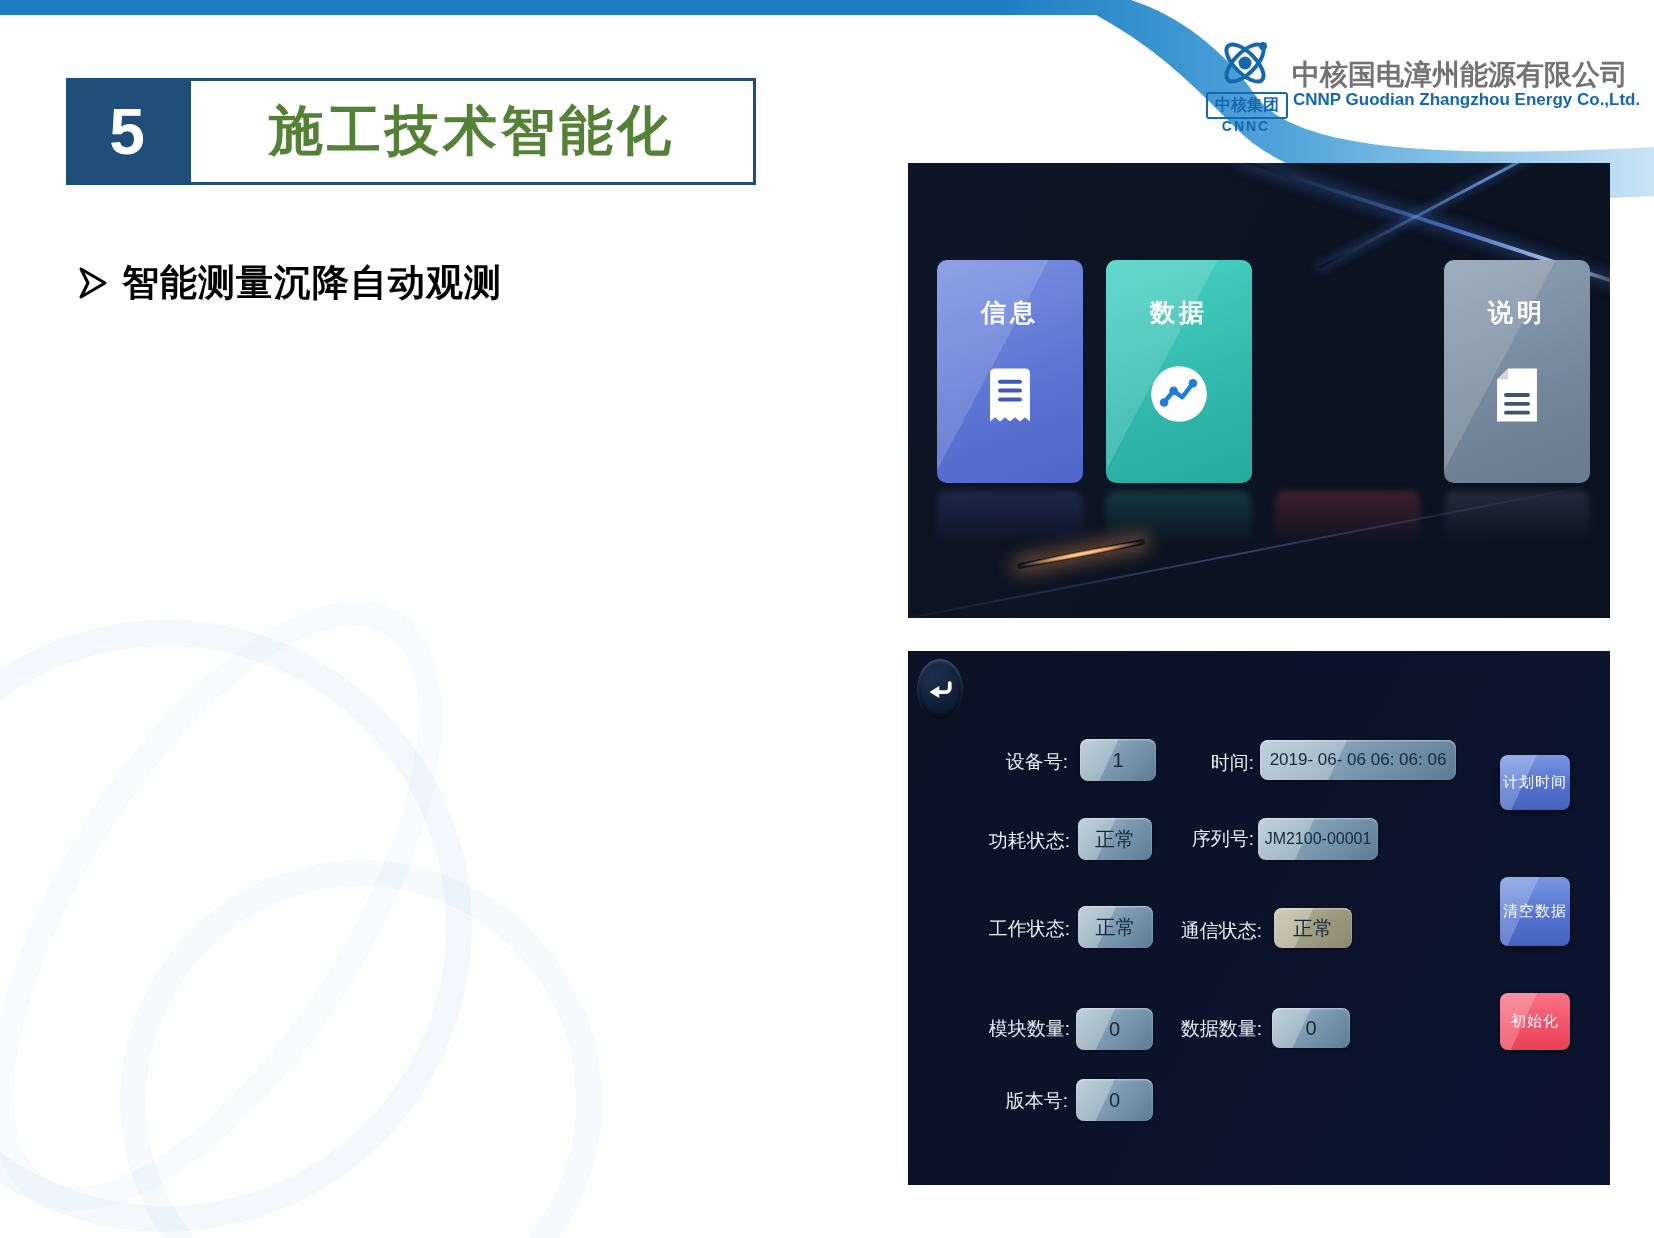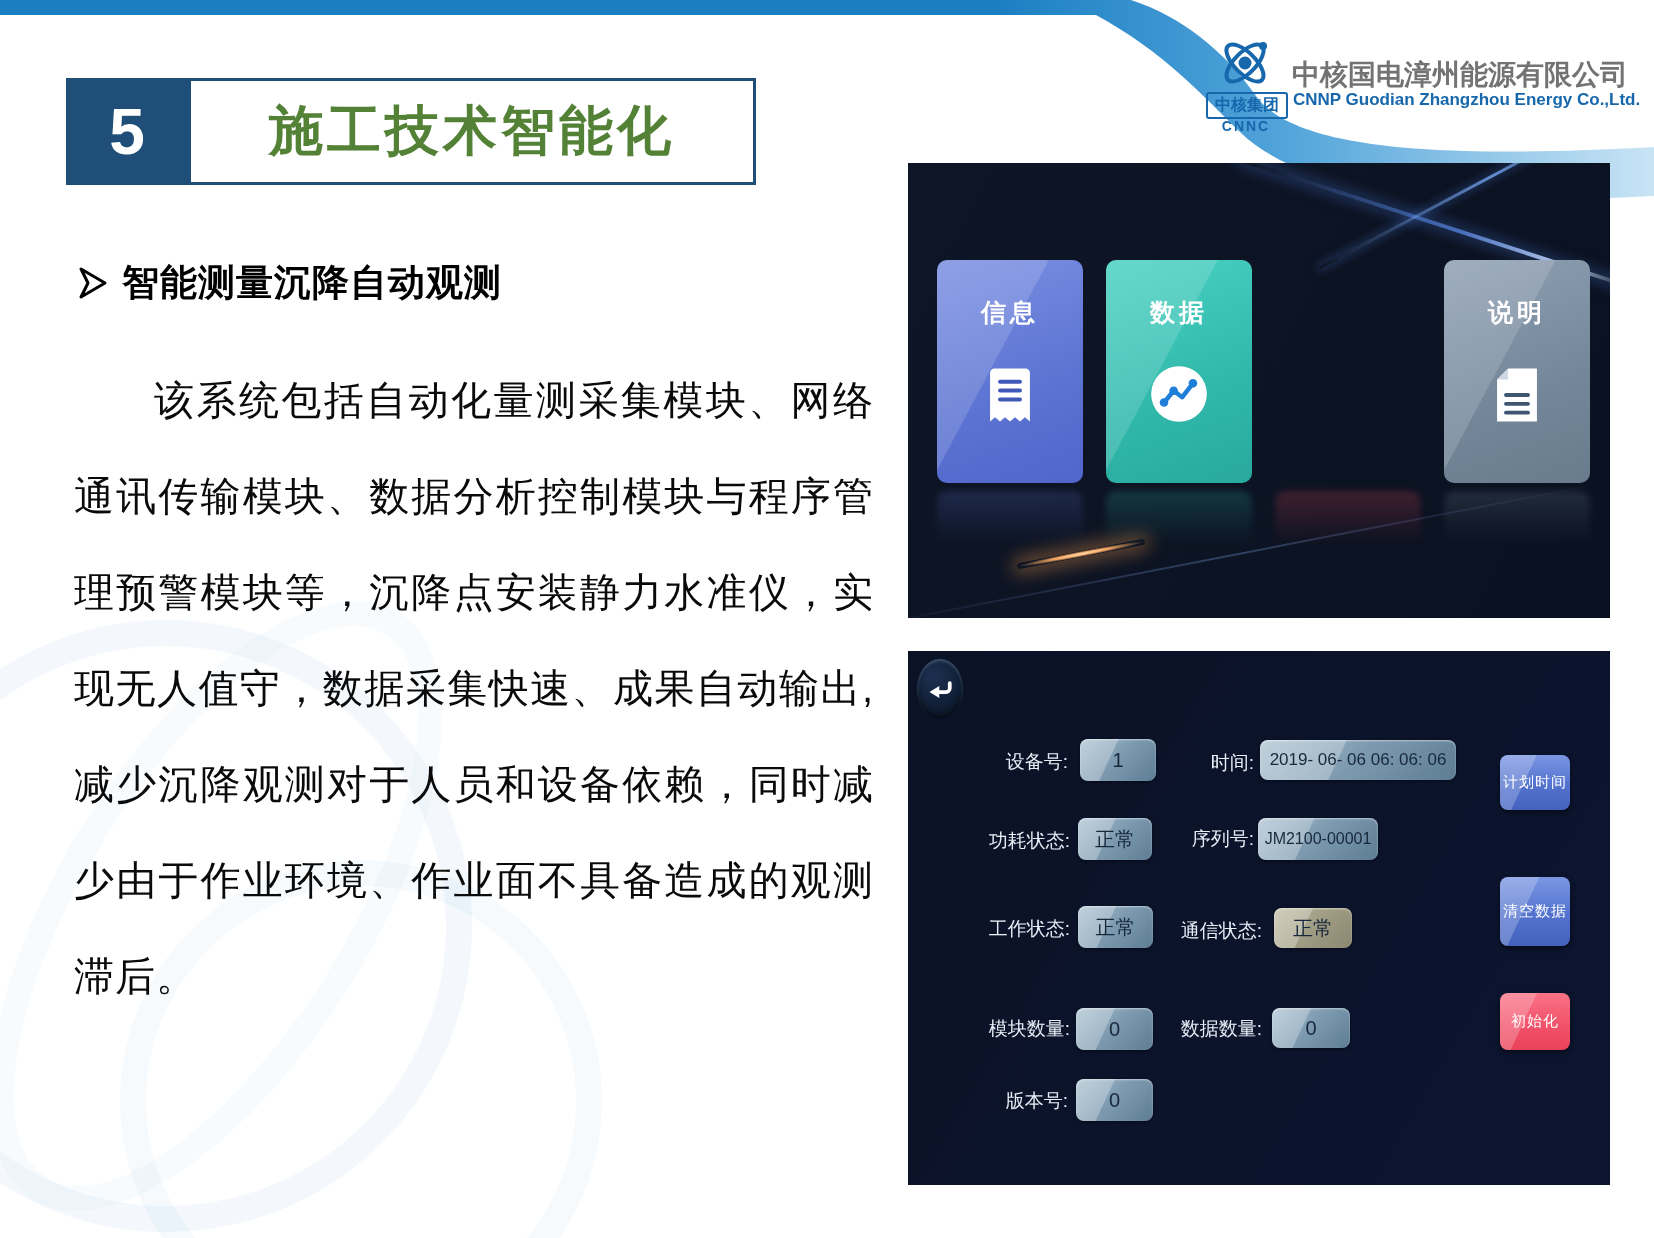--- a/index.html
+++ b/index.html
@@ -142,21 +142,20 @@
     <div id="company-en">CNNP Guodian Zhangzhou Energy Co.,Ltd.</div>
   </div>
 
   <div id="bullet-row">
     <svg width="30" height="34" viewBox="0 0 30 34">
       <polygon points="3,3 27,17 3,31 10,17" fill="#fff" stroke="#000" stroke-width="3" stroke-linejoin="round"></polygon>
     </svg>
     <span id="bullet-heading">智能测量沉降自动观测</span>
   </div>
 
-  <div id="paragraph">该系统包括自动化量测采集模块、网络通讯传输模块、数据分析控制模块与程序管理预警模块等，沉降点安装静力水准仪，实现无人值守，数据采集快速、成果自动输出,减少沉降观测对于人员和设备依赖，同时减少由于作业环境、作业面不具备造成的观测滞后。</div>
 
   <div id="shot-menu" class="shot">
     <div class="beam beam-a"></div>
     <div class="beam beam-b"></div>
     <div class="beam beam-c"></div>
     <div class="beam comet"></div>
 
     <div class="card card-teal">
       <div class="sheen"></div>
       <div class="lbl">数据</div>

